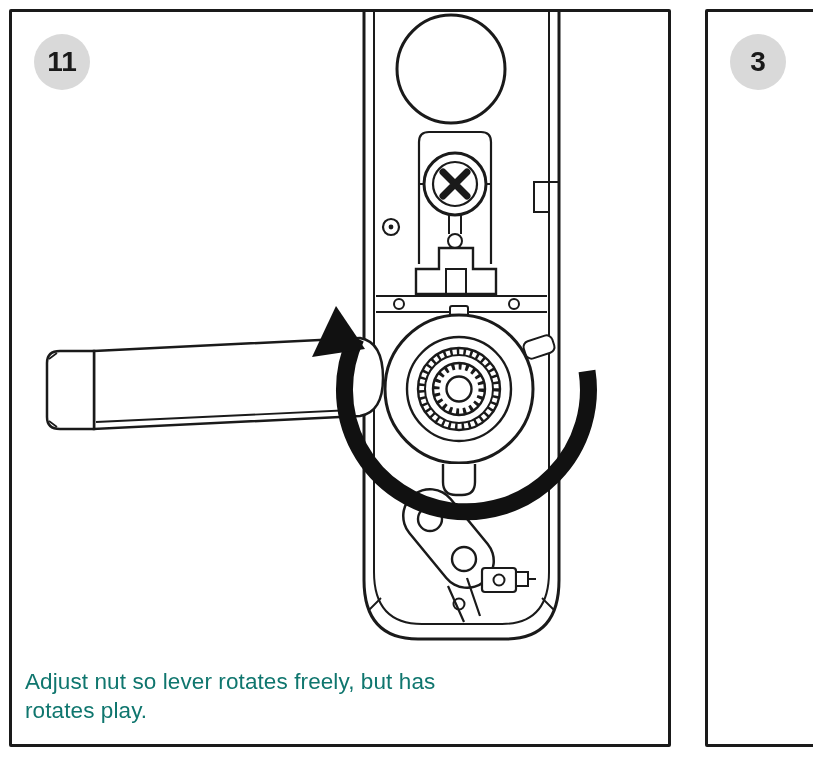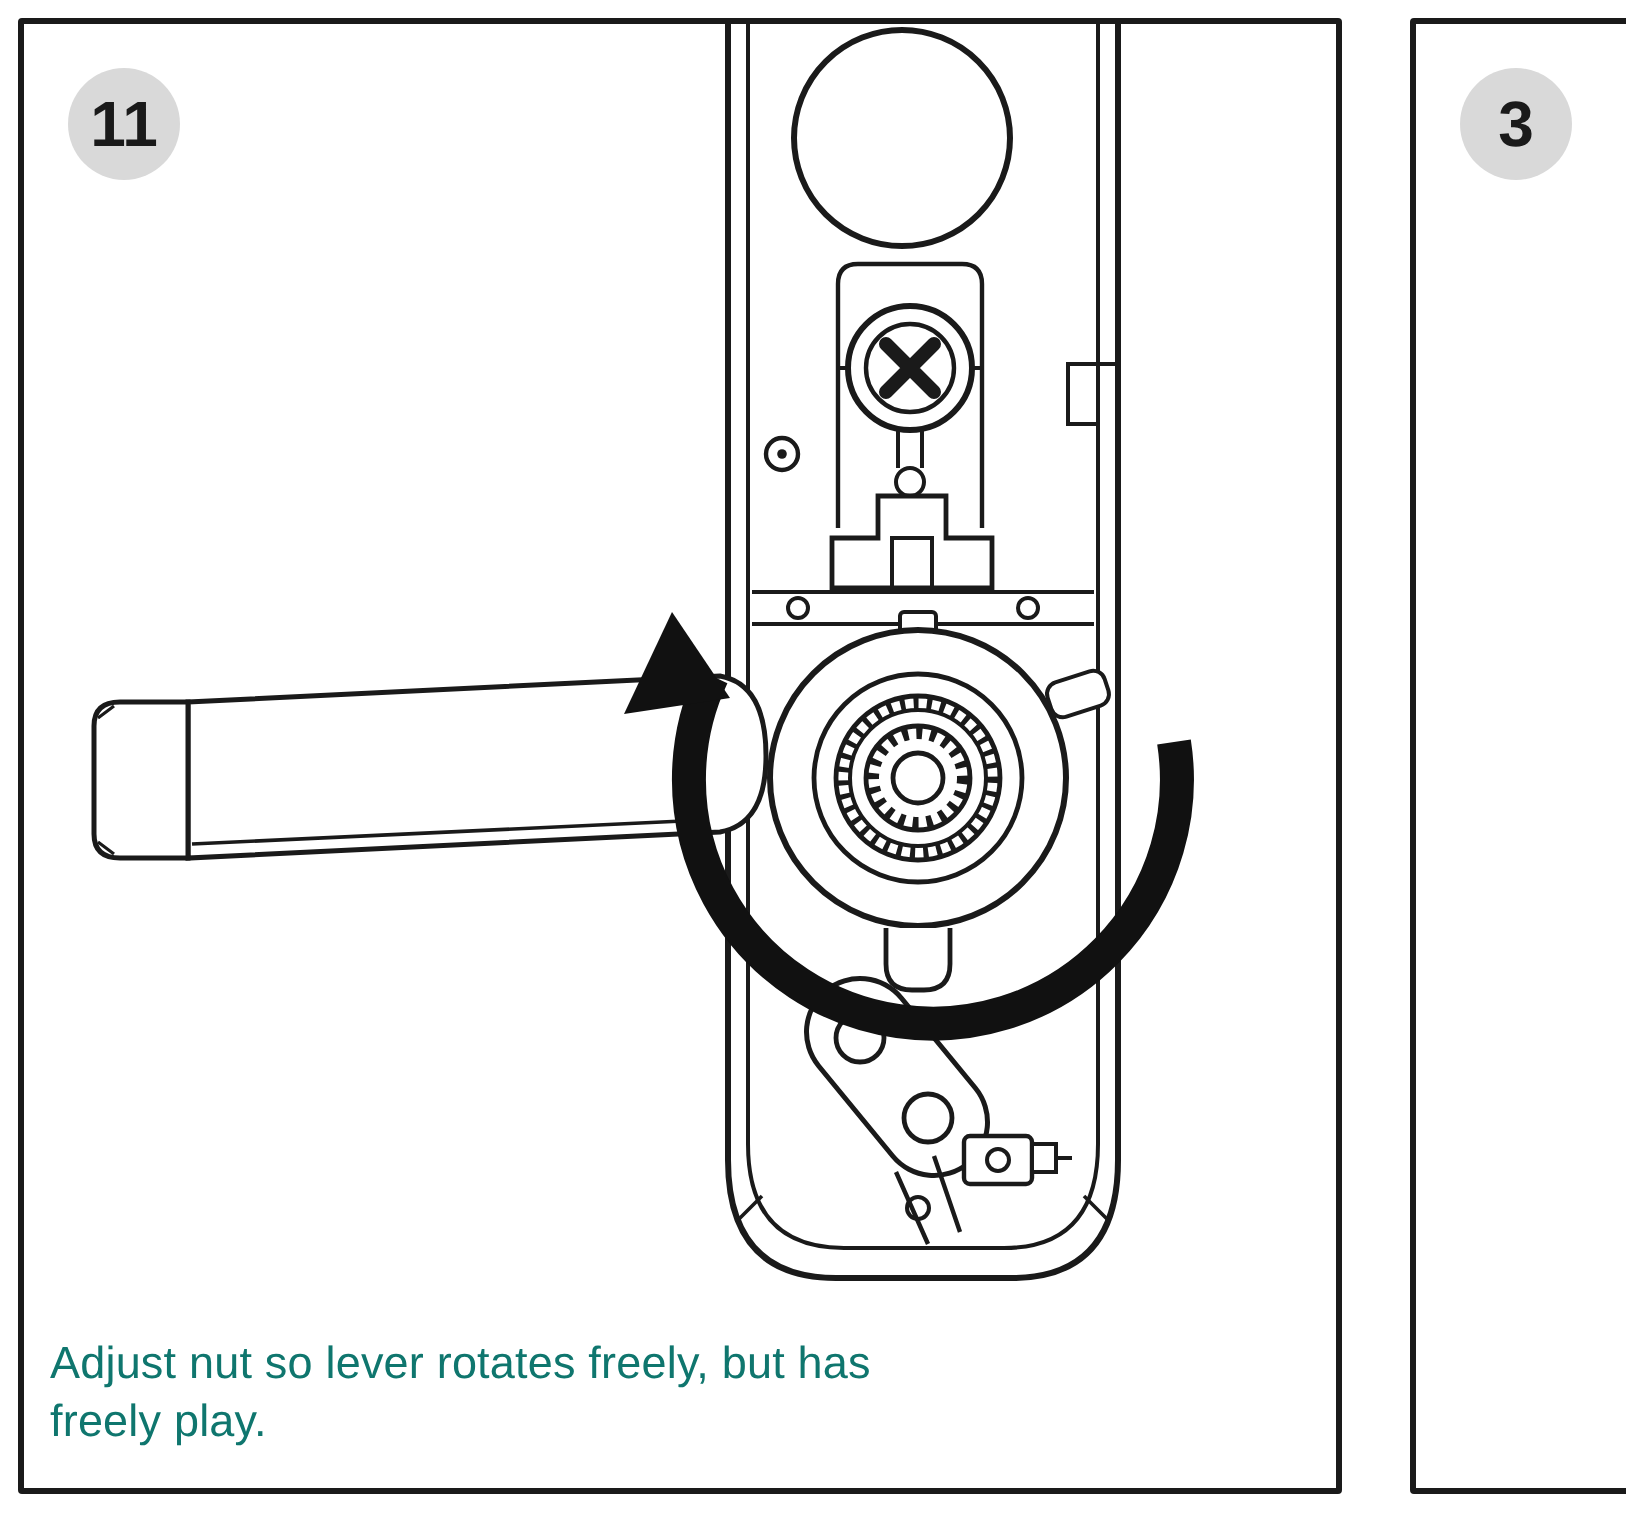--- a/index.html
+++ b/index.html
@@ -18,21 +18,21 @@
     border:3px solid #1a1a1a;
     border-radius:2px;
   }
   .panel-left  { left:9px;   top:9px; width:662px; height:738px; }
   .panel-right { left:705px; top:9px; width:420px; height:738px; }
   .badge {
     position:absolute; left:22px; top:22px;
     width:56px; height:56px; border-radius:50%;
     background:#d9d9d9;
     display:flex; align-items:center; justify-content:center;
-    font-weight:bold; font-size:32px; color:#1a1a1a;
+    font-weight:bold; font-size:28px; color:#1a1a1a;
     z-index:3;
   }
   .caption {
     position:absolute; left:13px; bottom:18px;
     font-size:22.5px; line-height:1.32; color:#0f766e;
     letter-spacing:0.1px; white-space:nowrap;
     z-index:3;
   }
   .art { position:absolute; left:0; top:0; z-index:1; }
 </style>
@@ -130,21 +130,21 @@
         <g>
           <path d="M 575,359 A 122,122 0 1 1 344,326" stroke="#111111" stroke-width="17"></path>
           <polygon points="324,294 300,345 353,337" fill="#111111" stroke="none"></polygon>
         </g>
 
       </g>
     </svg>
 
     <p class="caption">
       <span>Adjust nut so lever rotates freely, but has</span><br>
-      <span>freely play.</span>
+      <span>rotates play.</span>
     </p>
   </section>
 
   <section class="panel panel-right">
     <div class="badge">
       <span>3</span>
     </div>
   </section>
 
 </div>

